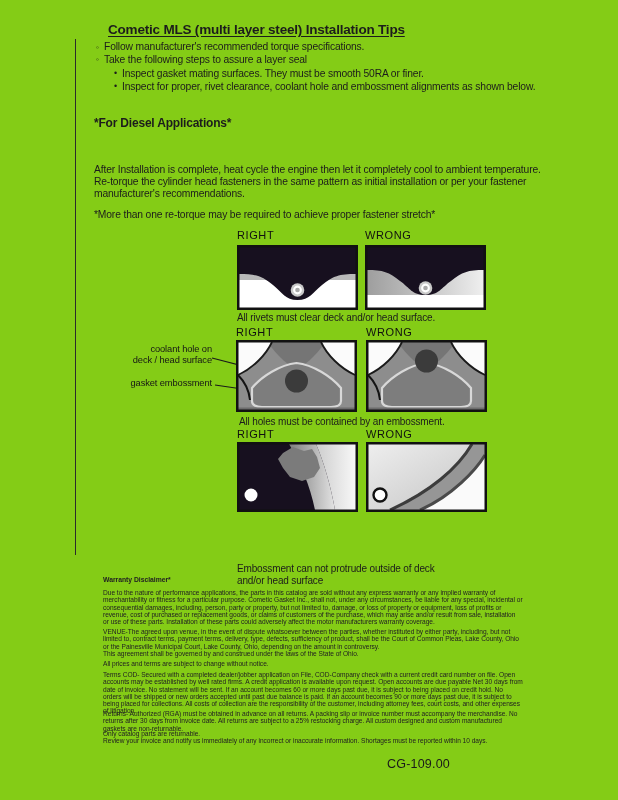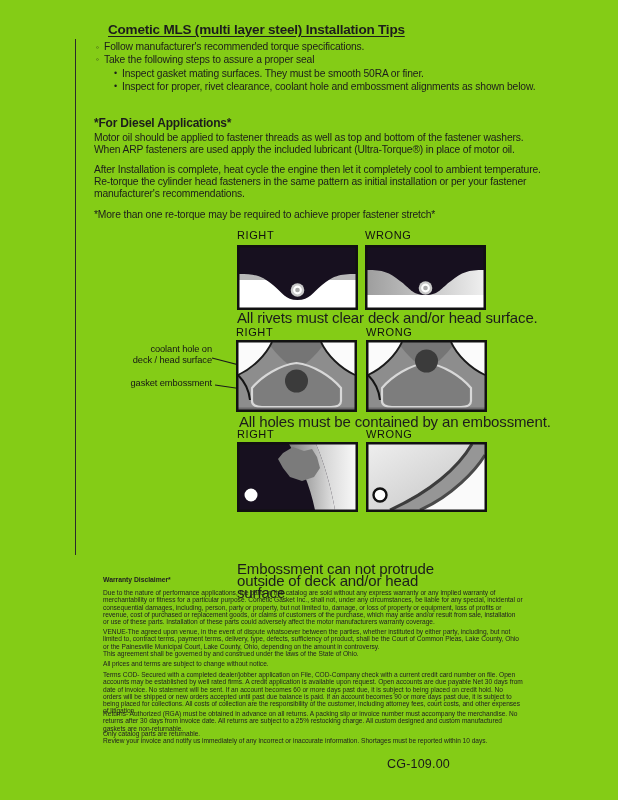--- a/index.html
+++ b/index.html
@@ -15,45 +15,44 @@
   }
   .tips{left:96px;top:41px;}
   .tip{font-size:10.3px;line-height:12.45px;letter-spacing:-0.15px;white-space:nowrap;}
   .tip .glyph{display:inline-block;width:8px;font-size:8px;vertical-align:0.5px;}
   .tip.sub{margin-left:18px;}
   .tip.sub .glyph{font-size:9px;}
   .diesel-heading{left:94px;top:116px;font-size:12px;font-weight:bold;letter-spacing:-0.2px;white-space:nowrap;}
   .bodypara{left:94px;width:452px;font-size:10.3px;line-height:11.9px;letter-spacing:-0.15px;}
   .p1{top:132px;} .p2{top:164px;} .p3{top:209px;white-space:nowrap;}
   .rw-label{width:121px;text-align:left;font-size:11px;letter-spacing:0.6px;color:#101010;}
-  .cap{font-size:15px;letter-spacing:-0.15px;line-height:11.8px;}
+  .cap{font-size:10px;letter-spacing:-0.15px;line-height:11.8px;}
   .panel{display:block;}
   .small-label{font-size:9.3px;line-height:10.6px;text-align:right;letter-spacing:-0.1px;color:#161616;}
   .warr{left:103px;width:420px;font-size:6.6px;line-height:7.25px;letter-spacing:-0.02px;color:#222;}
   .warr-head{font-weight:bold;font-size:6.8px;}
   .pagenum{left:330px;top:757px;width:120px;text-align:right;font-size:12.5px;letter-spacing:0.2px;color:#1a1a1a;}
 </style>
 </head>
 <body>
 
 <div class="page">
 
   <div class="abs vrule"></div>
 
   <div class="abs title">Cometic MLS (multi layer steel) Installation Tips</div>
 
   <div class="abs tips">
     <div class="tip"><span class="glyph">◦</span><span>Follow manufacturer's recommended torque specifications.</span></div>
-    <div class="tip"><span class="glyph">◦</span><span>Take the following steps to assure a proper seal</span></div>
+    <div class="tip"><span class="glyph">◦</span><span>Take the following steps to assure a layer seal</span></div>
     <div class="tip sub"><span class="glyph">•</span><span>Inspect gasket mating surfaces. They must be smooth 50RA or finer.</span></div>
     <div class="tip sub"><span class="glyph">•</span><span>Inspect for proper, rivet clearance, coolant hole and embossment alignments as shown below.</span></div>
   </div>
 
   <div class="abs diesel-heading">*For Diesel Applications*</div>
-  <div class="abs bodypara p1">Motor oil should be applied to fastener threads as well as top and bottom of the fastener washers. When ARP fasteners are used apply the included lubricant (Ultra-Torque®) in place of motor oil.</div>
   <div class="abs bodypara p2">After Installation is complete, heat cycle the engine then let it completely cool to ambient temperature. Re-torque the cylinder head fasteners in the same pattern as initial installation or per your fastener manufacturer's recommendations.</div>
   <div class="abs bodypara p3">*More than one re-torque may be required to achieve proper fastener stretch*</div>
 
   <div class="abs rw-label" style="left:237px;top:229px;">RIGHT</div>
   <div class="abs rw-label" style="left:365px;top:229px;">WRONG</div>
 
   <svg class="abs panel" style="left:237px;top:245px;" width="121" height="65" viewBox="0 0 121 65">
     <rect x="0" y="0" width="121" height="65" fill="#ffffff"></rect>
     <rect x="2" y="27" width="117" height="8" fill="#b9b9b9"></rect>
     <path d="M2,2 H119 V29 C102,29 96,31 85,40 C75,48 73,55 60.5,55 C48,55 46,48 36,40 C25,31 19,29 2,29 Z" fill="#17101f"></path>

